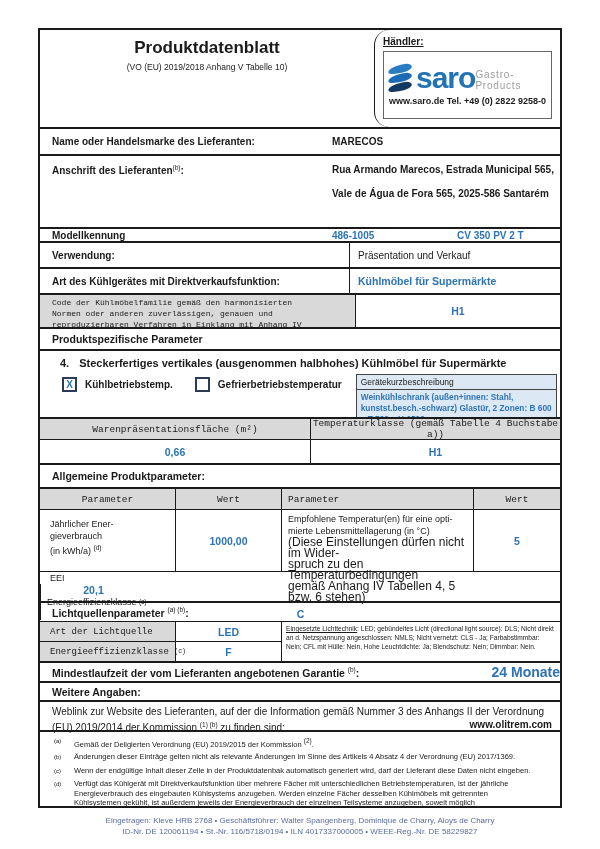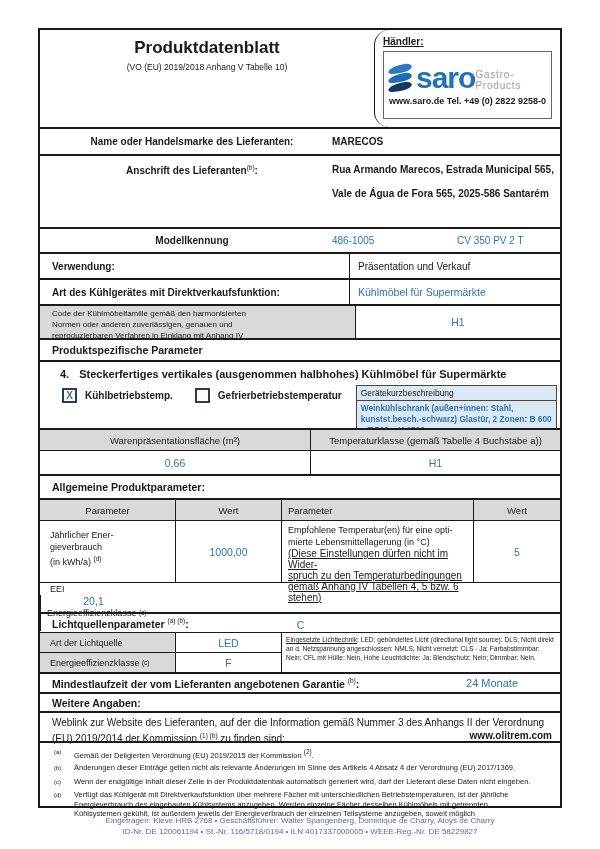--- a/index.html
+++ b/index.html
@@ -5,25 +5,25 @@
   html,body{margin:0;padding:0;background:#e8e8e8;}
   .canvas{position:relative;width:600px;height:849px;background:#ffffff;
     font-family:"Liberation Sans",sans-serif;color:#1a1a1a;overflow:hidden;}
   .doc{position:absolute;left:38px;top:28px;width:524px;height:780px;
     border:2px solid #1a1a1a;box-sizing:border-box;display:flex;flex-direction:column;}
   .row{display:flex;border-top:2px solid #1a1a1a;box-sizing:border-box;flex-shrink:0;}
   .row.first{border-top:none;}
   .row.thin{border-top:1px solid #1a1a1a;}
   .lbl{font-size:10px;font-weight:bold;}
   .val{font-size:10px;}
-  .blue{color:#2E74B5;font-weight:normal;}
-  .pad{padding-left:12px;text-align:center;}
+  .blue{color:#2E74B5;font-weight:bold;}
+  .pad{padding-left:12px;}
   .vc{display:flex;align-items:center;}
   .ctr{display:flex;align-items:center;justify-content:center;text-align:center;}
-  .graycell{background:#D9D9D9;}
+  .graycell{background:#D9D9D9;font-family:Liberation Mono, monospace;}
   .bL{border-left:1px solid #1a1a1a;box-sizing:border-box;}
   sup{font-size:6.5px;vertical-align:super;font-weight:normal;}
   
   .hdr{height:97px;display:flex;}
   .hdr-left{width:334px;display:flex;flex-direction:column;align-items:center;padding-top:8px;box-sizing:border-box;}
   .title{font-size:17px;font-weight:bold;}
   .subtitle{font-size:8.5px;margin-top:4px;}
   .hdr-right{flex:1;border-left:1px solid #1a1a1a;padding:6px 8px 0 8px;box-sizing:border-box;border-radius:15px;}
   .dealer{font-size:10px;font-weight:bold;text-decoration:underline;}
   .logo-box{border:1px solid #666;margin-top:4px;height:68px;box-sizing:border-box;
@@ -55,21 +55,21 @@
   .devbox-b{font-size:8.3px;font-weight:bold;color:#2E74B5;padding:2px 4px;line-height:11px;}
   
   .waren-l{width:270px;box-sizing:border-box;}
   
   .c1{width:135px;box-sizing:border-box;}
   .c2{width:106px;box-sizing:border-box;}
   .c3{width:192px;box-sizing:border-box;}
   .c4{flex:1;box-sizing:border-box;}
   .thead{font-size:9.5px;}
   .cell-sm{font-size:9px;line-height:12px;}
-  .cell-xs{font-size:10px;line-height:11px;text-decoration:underline;}
+  .cell-xs{font-size:12px;line-height:11px;}
   .lightnote{font-size:6.6px;line-height:9px;padding:2px 4px;}
   .u{text-decoration:underline;}
   
   .weblink{flex-direction:column;font-size:10px;padding:3px 8px 3px 12px;line-height:13px;}
   .wl2{display:flex;justify-content:space-between;}
   .url{font-weight:bold;}
   .fnotes{flex-direction:column;padding:4px 10px 2px 14px;flex:1;}
   .fn{display:flex;font-size:7.5px;line-height:9.5px;margin-bottom:3px;}
   .fn-m{width:20px;font-size:6px;flex-shrink:0;padding-top:1px;}
   .footer{position:absolute;left:0;top:815px;width:600px;text-align:center;
@@ -113,21 +113,21 @@
     <div class="row" style="height:73px;">
       <div class="lbl pad label-col" style="padding-top:8px;">
         <span>Anschrift des Lieferanten</span><sup>(b)</sup><span>:</span>
       </div>
       <div class="val addr-lines" style="font-weight:bold;padding-top:2px;">
         <div>Rua Armando Marecos, Estrada Municipal 565,</div>
         <div>Vale de Água de Fora 565, 2025-586 Santarém</div>
       </div>
     </div>
 
-    <div class="row vc" style="height:25px;">
+    <div class="row vc" style="height:14px;">
       <div class="lbl pad label-col">Modellkennung</div>
       <div class="blue" style="font-size:10px;width:125px;">486-1005</div>
       <div class="blue" style="font-size:10px;">CV 350 PV 2 T</div>
     </div>
 
     <div class="row" style="height:26px;">
       <div class="lbl pad vc" style="width:297px;">Verwendung:</div>
       <div class="val vc bL" style="flex:1;padding-left:8px;">Präsentation und Verkauf</div>
     </div>
 
@@ -236,21 +236,21 @@
       </div>
       <div class="bL lightnote" style="flex:1;">
         <span class="u">Eingesetzte Lichttechnik</span><span>: LED; gebündeltes Licht (directional light source): DLS; Nicht direkt an d. Netzspannung angeschlossen: NMLS; Nicht vernetzt: CLS - Ja; Farbabstimmbar: Nein; CFL mit Hülle: Nein, Hohe Leuchtdichte: Ja; Blendschutz: Nein; Dimmbar: Nein.</span>
       </div>
     </div>
 
     <div class="row vc" style="height:20px;justify-content:space-between;">
       <div class="lbl pad" style="font-size:10.5px;">
         <span>Mindestlaufzeit der vom Lieferanten angebotenen Garantie</span>&nbsp;<sup>(b)</sup><span>:</span>
       </div>
-      <div class="blue" style="font-size:11px;padding-right:42px;">24 Monate</div>
+      <div class="blue" style="font-size:14px;">24 Monate</div>
     </div>
 
     <div class="row vc" style="height:19px;">
       <div class="lbl pad" style="font-size:10.5px;">Weitere Angaben:</div>
     </div>
 
     <div class="row weblink" style="height:30px;">
       <div>Weblink zur Website des Lieferanten, auf der die Information gemäß Nummer 3 des Anhangs II der Verordnung</div>
       <div class="wl2">
         <div>

